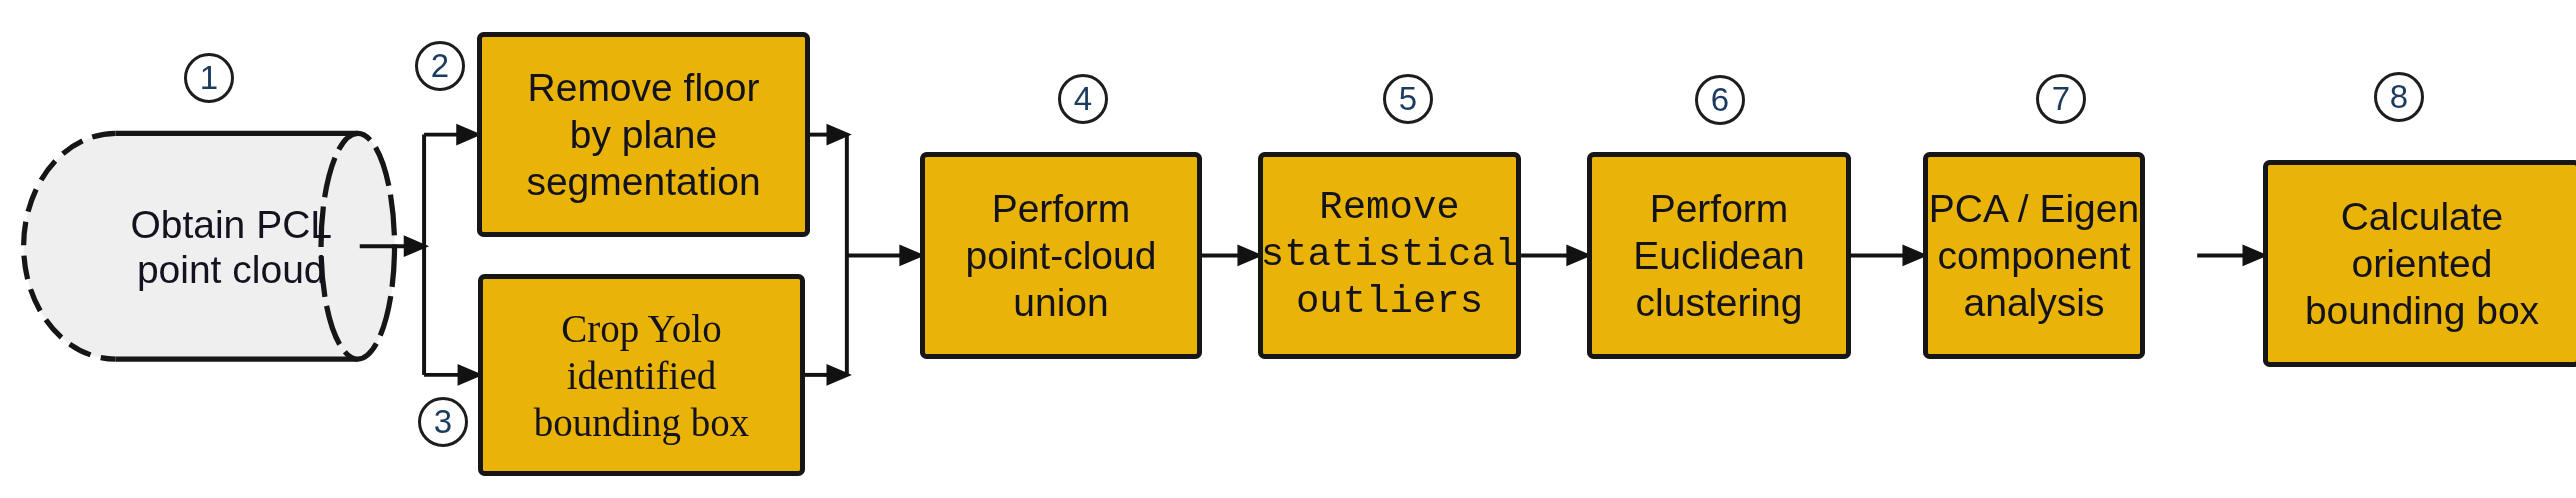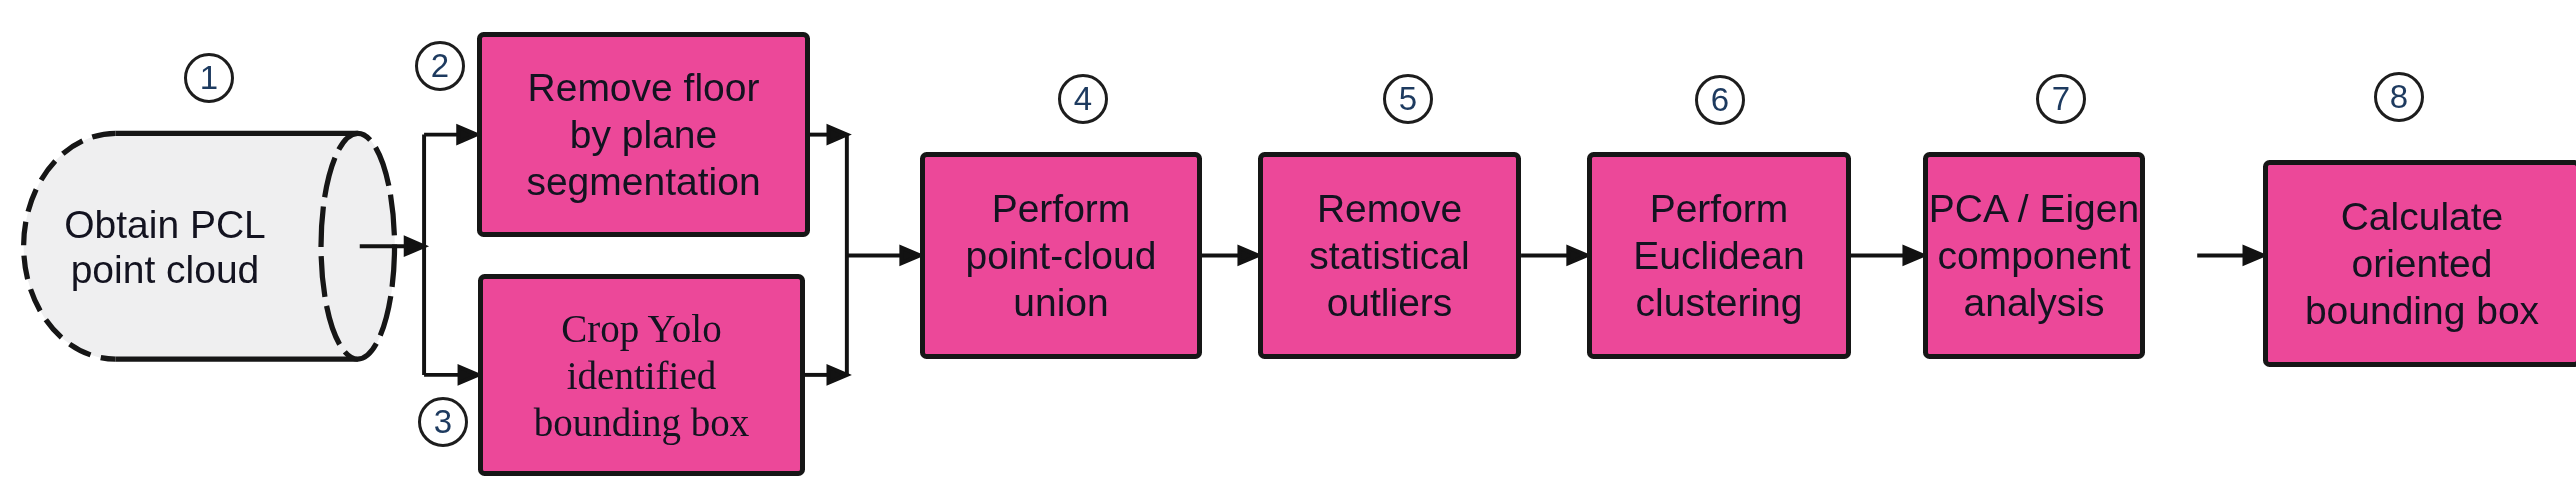--- a/index.html
+++ b/index.html
@@ -4,45 +4,45 @@
 <style>
   html, body { margin:0; padding:0; background:#ffffff; }
   #canvas {
     position:relative; width:2576px; height:499px; background:#ffffff;
     font-family:"Liberation Sans", sans-serif; overflow:hidden;
   }
   svg.layer { position:absolute; left:0; top:0; width:2576px; height:499px; }
 
   .pbox {
     position:absolute; box-sizing:border-box;
-    background:#ec4899; border:5.9px solid #161616; border-radius:6.6px;
+    background:#eab308; border:5.9px solid #161616; border-radius:6.6px;
     display:flex; align-items:center; justify-content:center;
   }
   .plabel {
     font-size:39px; line-height:47px; color:#131320;
     text-align:center; white-space:pre-line;
   }
   .cyl-label-wrap {
-    position:absolute; left:14px; top:158px; width:302px; height:177px;
-    display:flex; align-items:center; justify-content:center;
+    position:absolute; left:30px; top:158px; width:302px; height:177px;
+    display:flex; align-items:center; justify-content:flex-end;
   }
   .cyl-label-wrap .plabel { line-height:45px; }
 
   .badge {
     position:absolute; box-sizing:border-box; width:50px; height:50px;
     background:#ffffff; border:3.3px solid #1d1d1d; border-radius:50%;
     display:flex; align-items:center; justify-content:center;
   }
   .badge span { font-size:33px; font-weight:500; color:#1d3a5f; }
 
   
   #box-2 { left:477px;  top:32px;  width:333px; height:205px; }
   #box-3 { left:478px;  top:274px; width:327px; height:202px;font-family:Liberation Serif, serif; }
   #box-4 { left:920px; top:152px; width:282px; height:207px; }
-  #box-5 { left:1258px; top:152px; width:263px; height:207px; }
+  #box-5 { left:1258px; top:152px; width:263px; height:207px;font-family:Liberation Mono, monospace; }
   #box-6 { left:1587px; top:152px; width:264px; height:207px; }
   #box-7 { left:1923px; top:152px; width:222px; height:207px; }
   #box-8 { left:2263px; top:160px; width:318px; height:207px; }
 
   
   #badge-1 { left:184px;  top:53px;  }
   #badge-2 { left:415px;  top:41px;  }
   #badge-3 { left:418px;  top:397px; }
   #badge-4 { left:1058px; top:74px; }
   #badge-5 { left:1383px; top:74px; }

